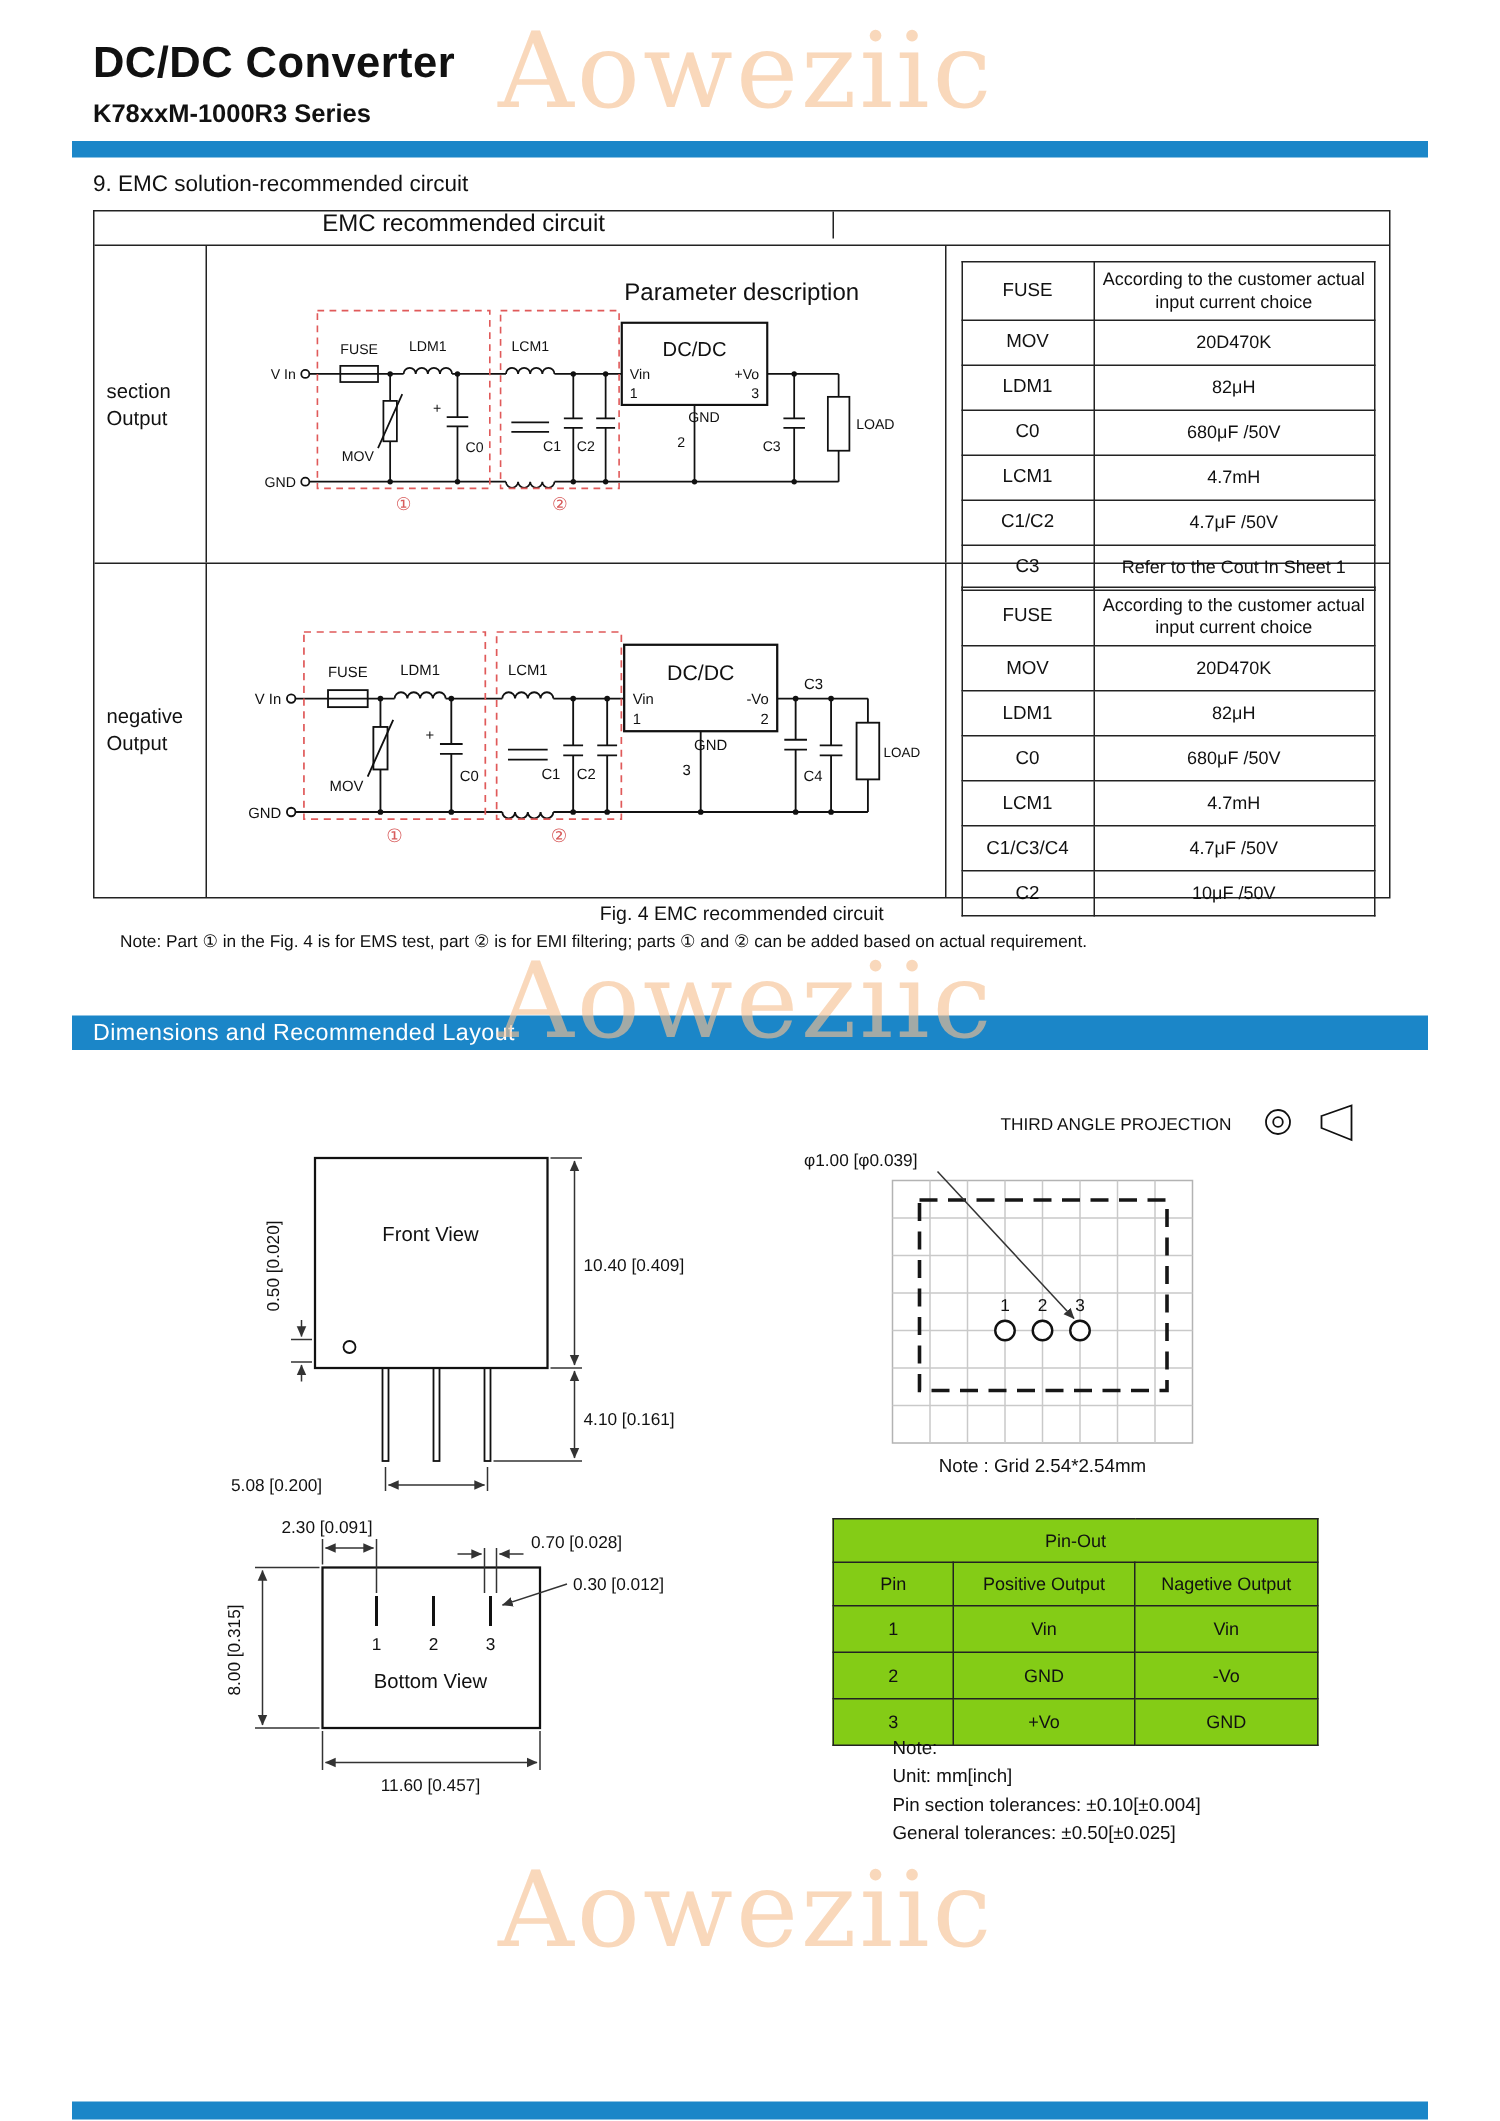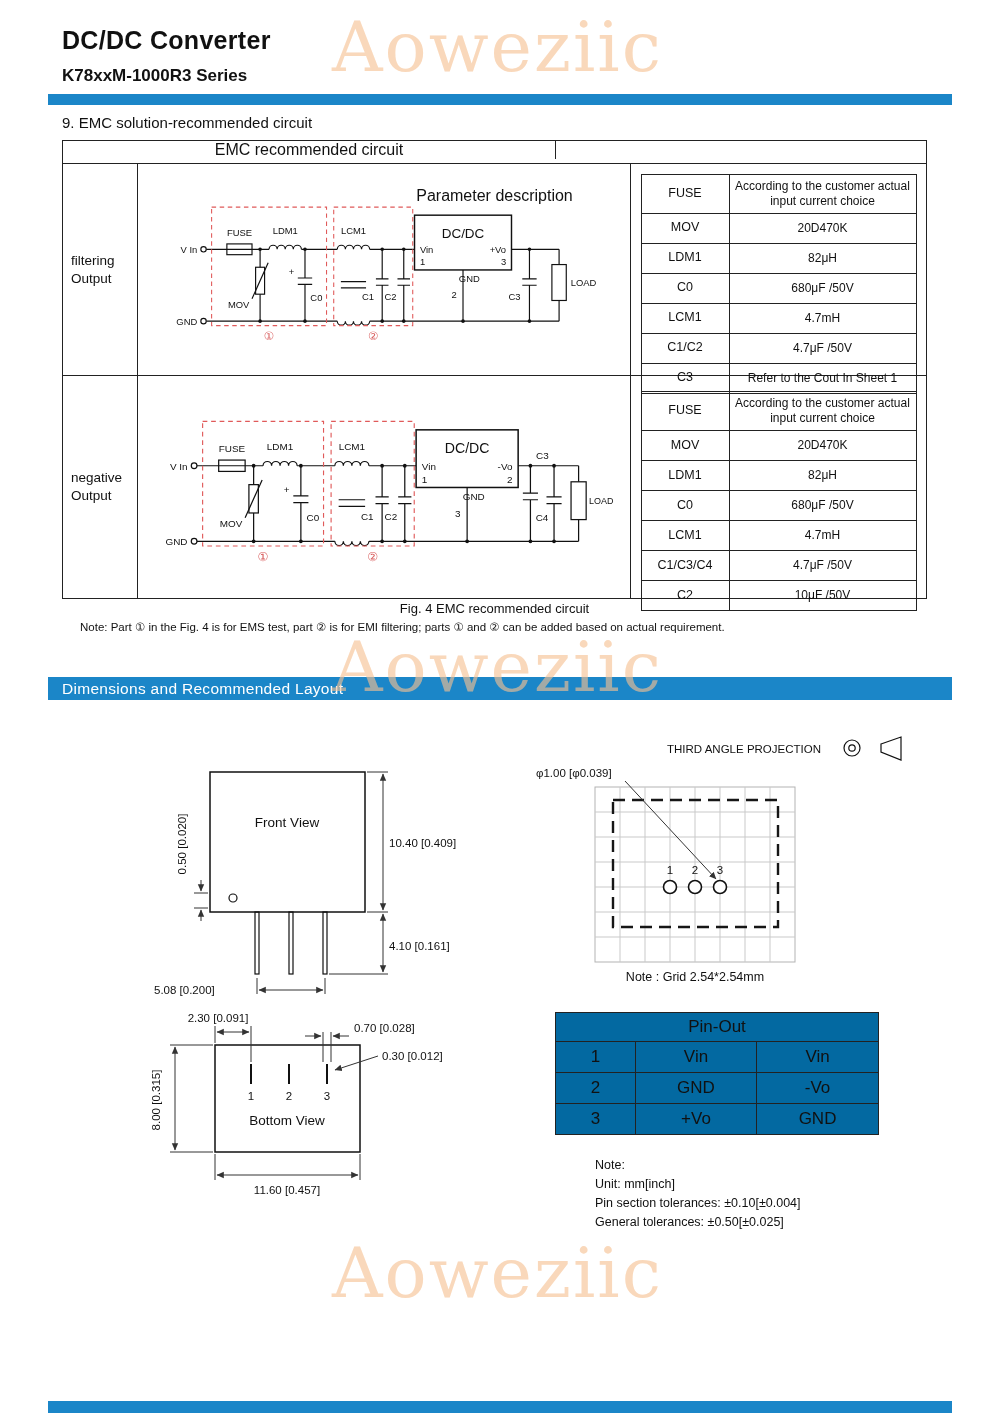--- a/index.html
+++ b/index.html
@@ -8,21 +8,21 @@
   .abs{position:absolute;}
 
   
   .wm{font-family:"DejaVu Serif",serif;font-weight:normal;font-size:70px;letter-spacing:2px;
       color:rgba(246,193,146,0.62);white-space:nowrap;z-index:30;pointer-events:none;}
   .wm-top{left:332px;top:6px;}
   .wm-mid{left:332px;top:626px;}
   .wm-bot{left:332px;top:1232px;}
 
   
-  .title{left:62px;top:26px;font-size:25px;font-weight:bold;letter-spacing:.3px;}
+  .title{left:62px;top:26px;font-size:29px;font-weight:bold;letter-spacing:.3px;}
   .subtitle{left:62px;top:66px;font-size:17px;font-weight:bold;}
   .bar-top{left:48px;top:94px;width:904px;height:11px;background:var(--blue,#1b86c8);}
   .emc-heading{left:62px;top:114px;font-size:15px;}
 
   
   .emc-table{left:62px;top:140px;width:865px;border:1.5px solid #222;box-sizing:border-box;background:#fff;}
   .t-head{display:flex;height:22px;border-bottom:1px solid #222;font-size:16px;flex-direction:column;}
   .t-head>div{display:flex;align-items:center;justify-content:center;box-sizing:border-box;}
   .t-row{display:flex;border-bottom:1px solid #222;}
   .t-row:last-child{border-bottom:none;}
@@ -64,21 +64,21 @@
   .draw .gridln{stroke:#c9c9c9;stroke-width:1;fill:none;}
   .draw .gridbox{stroke:#b3b3b3;stroke-width:1;fill:#fff;}
   .draw .dashrect{stroke:#161616;stroke-width:2.4;stroke-dasharray:12,7;fill:none;}
   .draw .pad{stroke:#111;stroke-width:1.6;fill:#fff;}
   .draw text.big{font-size:13.5px;}
   .front-svg{left:140px;top:740px;width:340px;height:260px;}
   .layout-svg{left:530px;top:735px;width:380px;height:255px;}
   .bottom-svg{left:130px;top:1008px;width:370px;height:195px;}
 
   table.pinout{left:555px;top:1012px;width:323px;border-collapse:collapse;border:1.5px solid #222;
-               table-layout:fixed;font-size:17px;background:#0369a1;}
+               table-layout:fixed;font-size:12px;background:#84cc16;}
   table.pinout td{border:1px solid #222;text-align:center;height:28px;}
   tr.po-title td{height:26px;}
   tr.po-head td{height:26px;}
 
   .dimnotes{left:595px;top:1156px;font-size:12.5px;line-height:19px;}
   .bar-bottom{left:48px;top:1401px;width:904px;height:12px;background:var(--blue,#1b86c8);}
 </style>
 </head>
 <body>
 
@@ -96,21 +96,21 @@
 
   <div class="abs emc-table">
     <div class="t-head">
       <div class="c-label"></div>
       <div class="c-circuit">EMC recommended circuit</div>
       <div class="c-param">Parameter description</div>
     </div>
 
     <div class="t-row" style="height:211px">
       <div class="c-label">
-        <span>filtering</span>
+        <span>section</span>
         <span>Output</span>
       </div>
       <div class="c-circuit">
         <svg class="circuit" viewBox="0 0 500 235" preserveAspectRatio="xMidYMid meet">
 
           <path d="M52,95 H122 M158,95 H198 M234,95 H284 M392,95 H445 M445,95 V112 M445,152 V175 M52,175 H198 M234,175 H445"></path>
           <circle class="term" cx="49" cy="95" r="3"></circle>
             <circle class="term" cx="49" cy="175" r="3"></circle>
 
           <rect x="75" y="89" width="28" height="12"></rect>
@@ -412,20 +412,25 @@
   <table class="abs pinout">
     <colgroup>
         <col style="width:80px">
         <col style="width:121px">
         <col style="width:122px">
       </colgroup>
     <tbody>
         <tr class="po-title">
           <td colspan="3">Pin-Out</td>
         </tr>
+    <tr class="po-head">
+      <td>Pin</td>
+      <td>Positive Output</td>
+      <td>Nagetive Output</td>
+    </tr>
     <tr>
       <td>1</td>
       <td>Vin</td>
       <td>Vin</td>
     </tr>
     <tr>
       <td>2</td>
       <td>GND</td>
       <td>-Vo</td>
     </tr>

